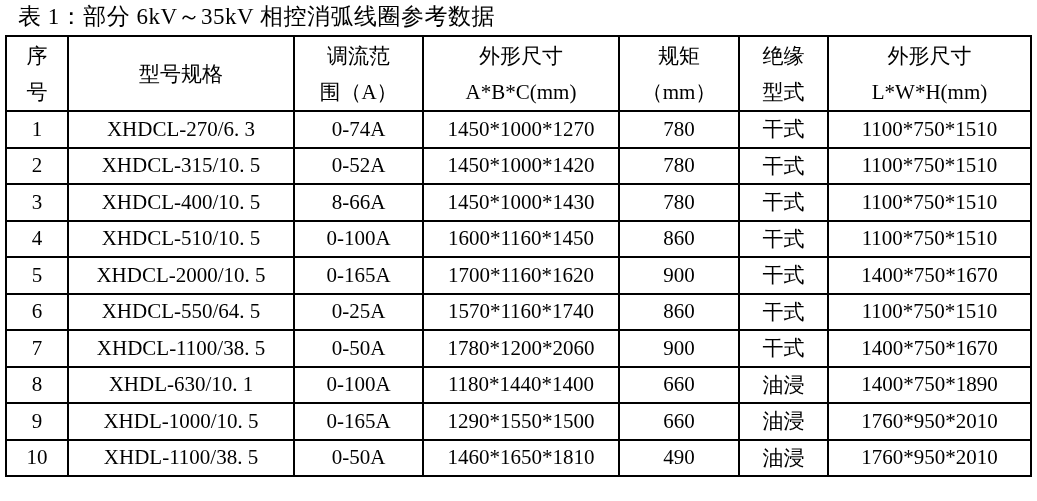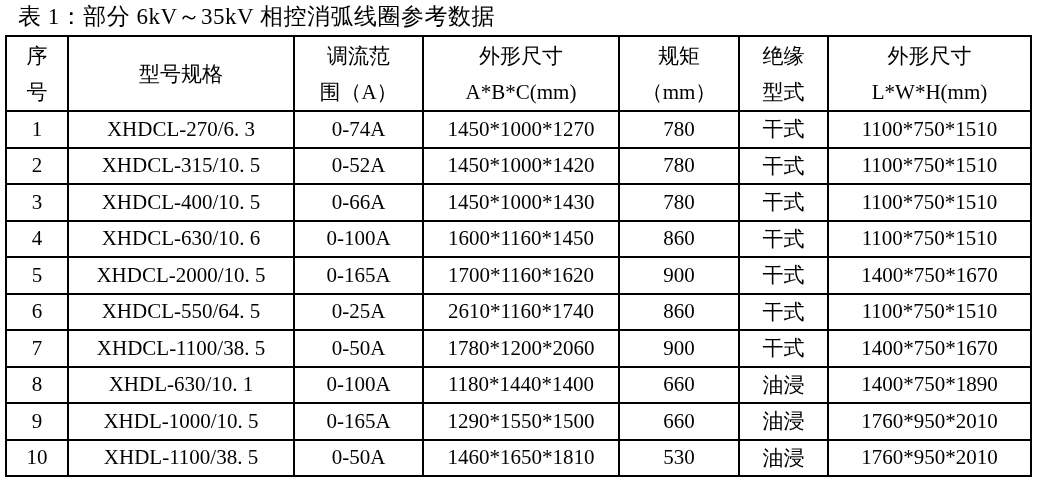--- a/index.html
+++ b/index.html
@@ -112,49 +112,49 @@
           <td>XHDCL-315/10. 5</td>
           <td>0-52A</td>
           <td>1450*1000*1420</td>
           <td>780</td>
           <td>干式</td>
           <td>1100*750*1510</td>
         </tr>
         <tr>
           <td>3</td>
           <td>XHDCL-400/10. 5</td>
-          <td>0-66A</td>
+          <td>8-66A</td>
           <td>1450*1000*1430</td>
           <td>780</td>
           <td>干式</td>
           <td>1100*750*1510</td>
         </tr>
         <tr>
           <td>4</td>
-          <td>XHDCL-630/10. 6</td>
+          <td>XHDCL-510/10. 5</td>
           <td>0-100A</td>
           <td>1600*1160*1450</td>
           <td>860</td>
           <td>干式</td>
           <td>1100*750*1510</td>
         </tr>
         <tr>
           <td>5</td>
           <td>XHDCL-2000/10. 5</td>
           <td>0-165A</td>
           <td>1700*1160*1620</td>
           <td>900</td>
           <td>干式</td>
           <td>1400*750*1670</td>
         </tr>
         <tr>
           <td>6</td>
           <td>XHDCL-550/64. 5</td>
           <td>0-25A</td>
-          <td>2610*1160*1740</td>
+          <td>1570*1160*1740</td>
           <td>860</td>
           <td>干式</td>
           <td>1100*750*1510</td>
         </tr>
         <tr>
           <td>7</td>
           <td>XHDCL-1100/38. 5</td>
           <td>0-50A</td>
           <td>1780*1200*2060</td>
           <td>900</td>
@@ -177,20 +177,20 @@
           <td>1290*1550*1500</td>
           <td>660</td>
           <td>油浸</td>
           <td>1760*950*2010</td>
         </tr>
         <tr>
           <td>10</td>
           <td>XHDL-1100/38. 5</td>
           <td>0-50A</td>
           <td>1460*1650*1810</td>
-          <td>530</td>
+          <td>490</td>
           <td>油浸</td>
           <td>1760*950*2010</td>
         </tr>
       </tbody>
   </table>
 
 </div>
 
 </body></html>

